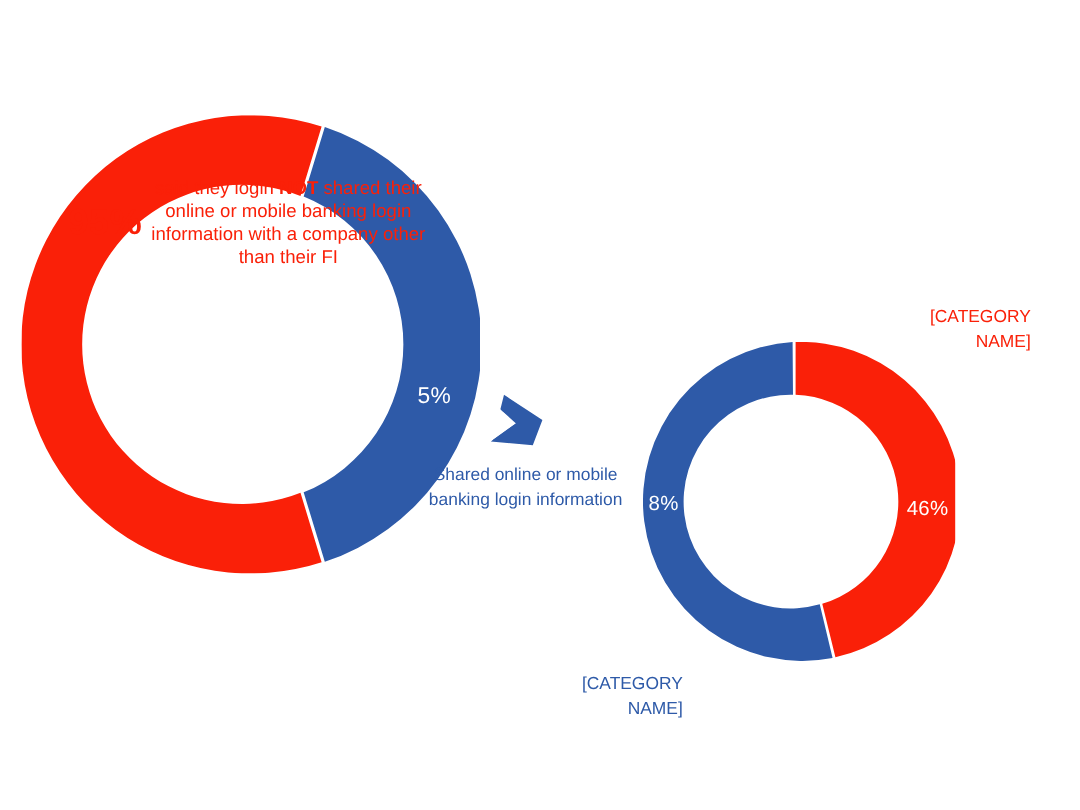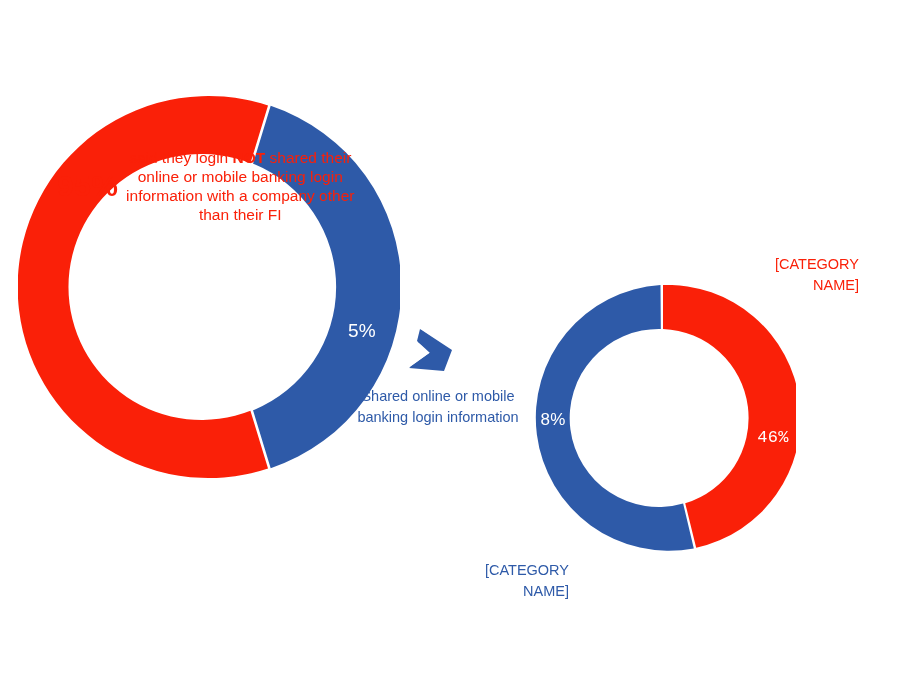--- a/index.html
+++ b/index.html
@@ -102,21 +102,21 @@
   }
   #right-donut-wrap svg { display: block; }
 
   .slice-value {
     position: absolute;
     color: #ffffff;
     font-size: 17px;
     text-align: center;
     letter-spacing: 0.3px;
   }
-  #right-value-red  { left: 746px; top: 428px; width: 54px; font-family: Liberation Mono, monospace; }
+  #right-value-red  { left: 746px; top: 414px; width: 54px; }
   #right-value-blue { left: 526px; top: 410px; width: 54px; }
 
   .cat-label {
     position: absolute;
     font-size: 14.5px;
     line-height: 1.42;
     text-align: right;
   }
   #right-label-red {
     left: 733px; top: 254px; width: 126px; color: #FA2008;

